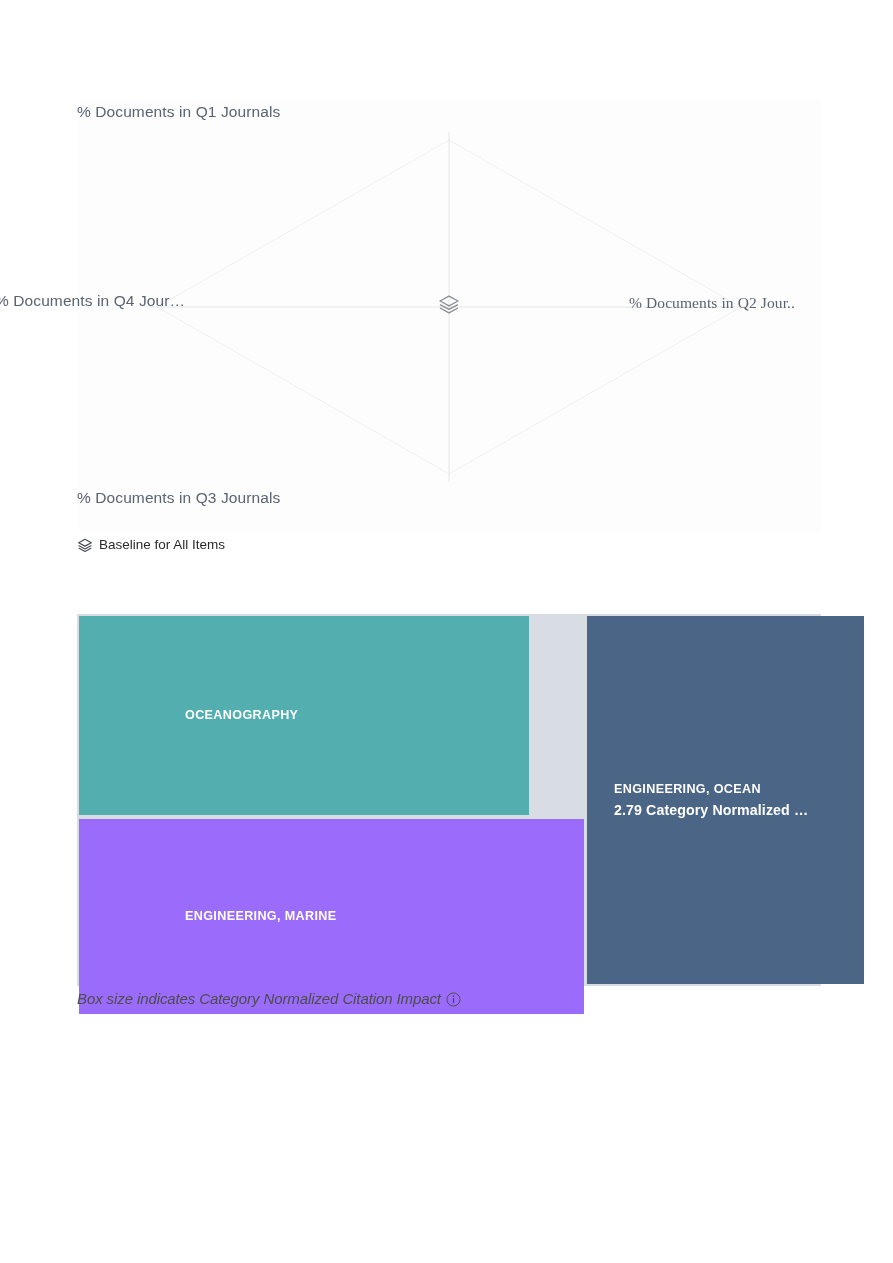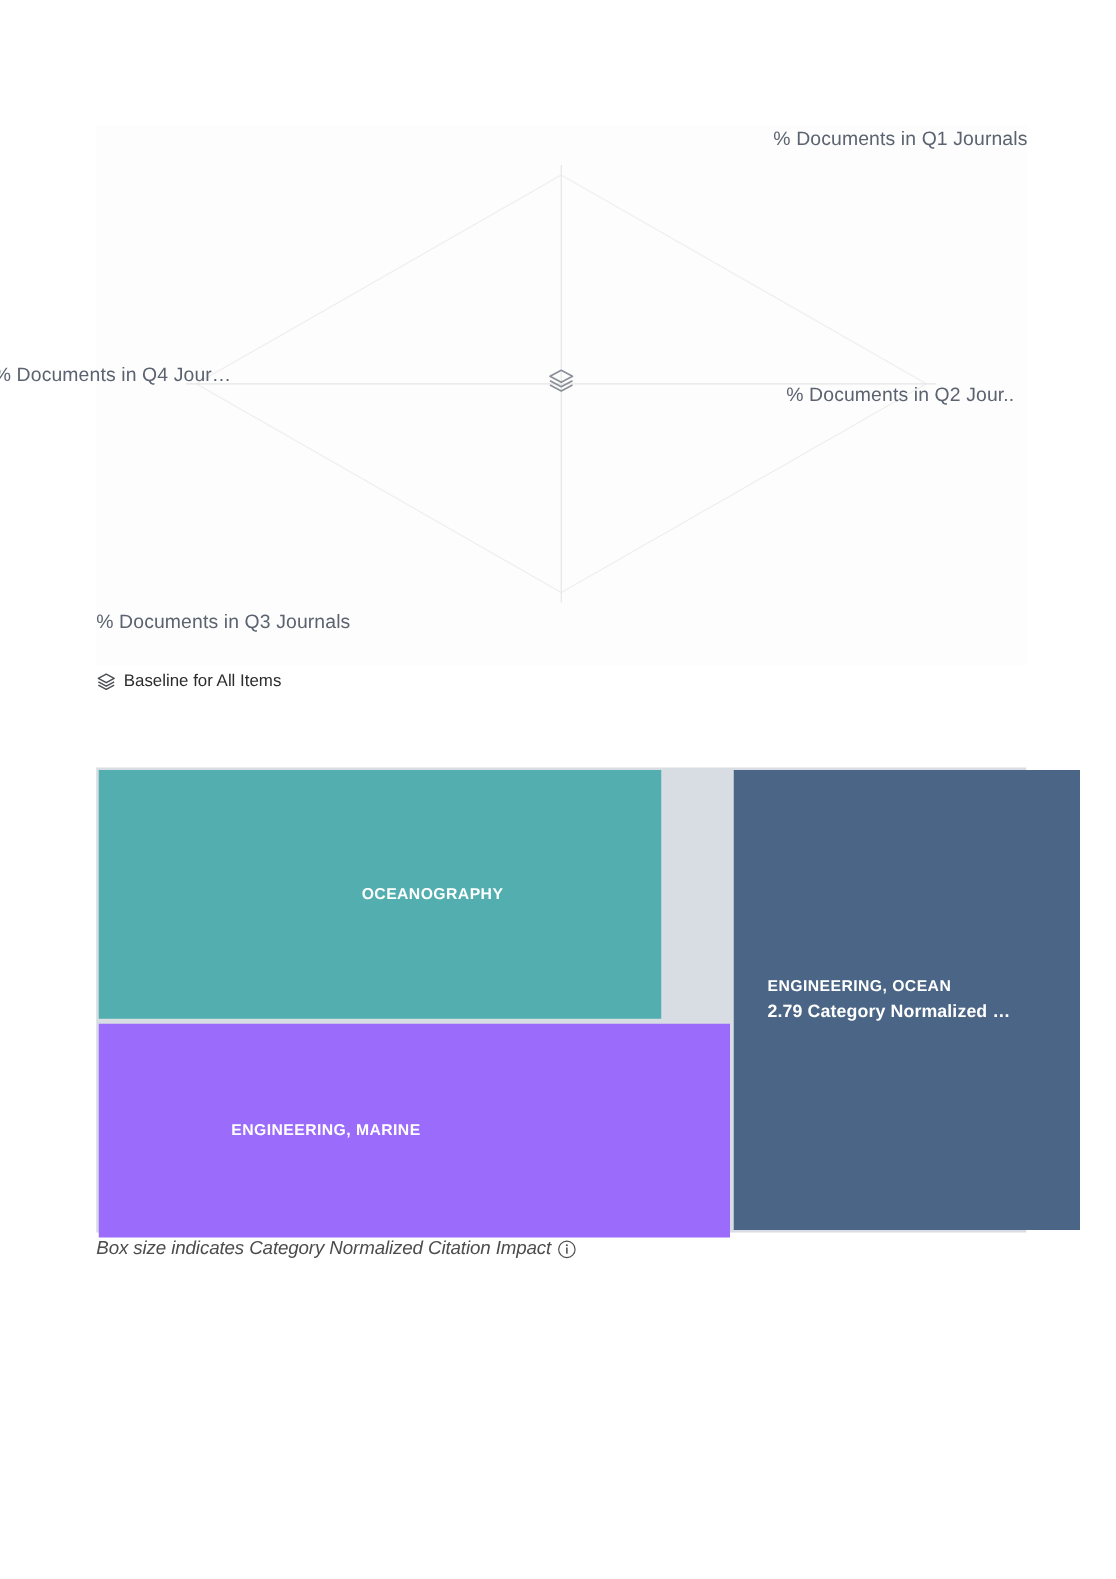--- a/index.html
+++ b/index.html
@@ -40,37 +40,38 @@
     font-family: "Liberation Sans", sans-serif;
     font-size: 15.5px;
     color: #5b6370;
     white-space: nowrap;
     letter-spacing: 0.1px;
   }
   #axis-label-top {
     left: 0;
     top: 3px;
     width: 745px;
-    text-align: right;
+    text-align: left;
   }
   #axis-label-bottom {
     left: 0;
     top: 389px;
     width: 745px;
     text-align: left;
   }
   #axis-label-left {
     left: -82px;
     top: 192px;
     text-align: left;
   }
   #axis-label-right {
     left: 552px;
-    top: 208px;
+    top: 194px;
     text-align: right;
+    font-family: Liberation Serif, serif;
   }
 
   
   #center-icon {
     position: absolute;
     left: 360px;
     top: 192px;
     width: 24px;
     height: 24px;
   }
@@ -141,27 +142,26 @@
     line-height: 1.5;
     white-space: nowrap;
     overflow: hidden;
   }
 
   #tile-oceanography {
     left: 2px;
     top: 2px;
     width: 450px;
     height: 199px;
-    text-align: center;
   }
   #tile-engineering-marine {
     left: 2px;
     top: 205px;
     width: 505px;
-    height: 171px;
+    height: 195px;
   }
   #tile-engineering-ocean {
     left: 510px;
     top: 2px;
     width: 277px;
     height: 368px;
   }
   #tile-engineering-ocean .tile-body {
     padding: 0 14px 0 27px;
   }

